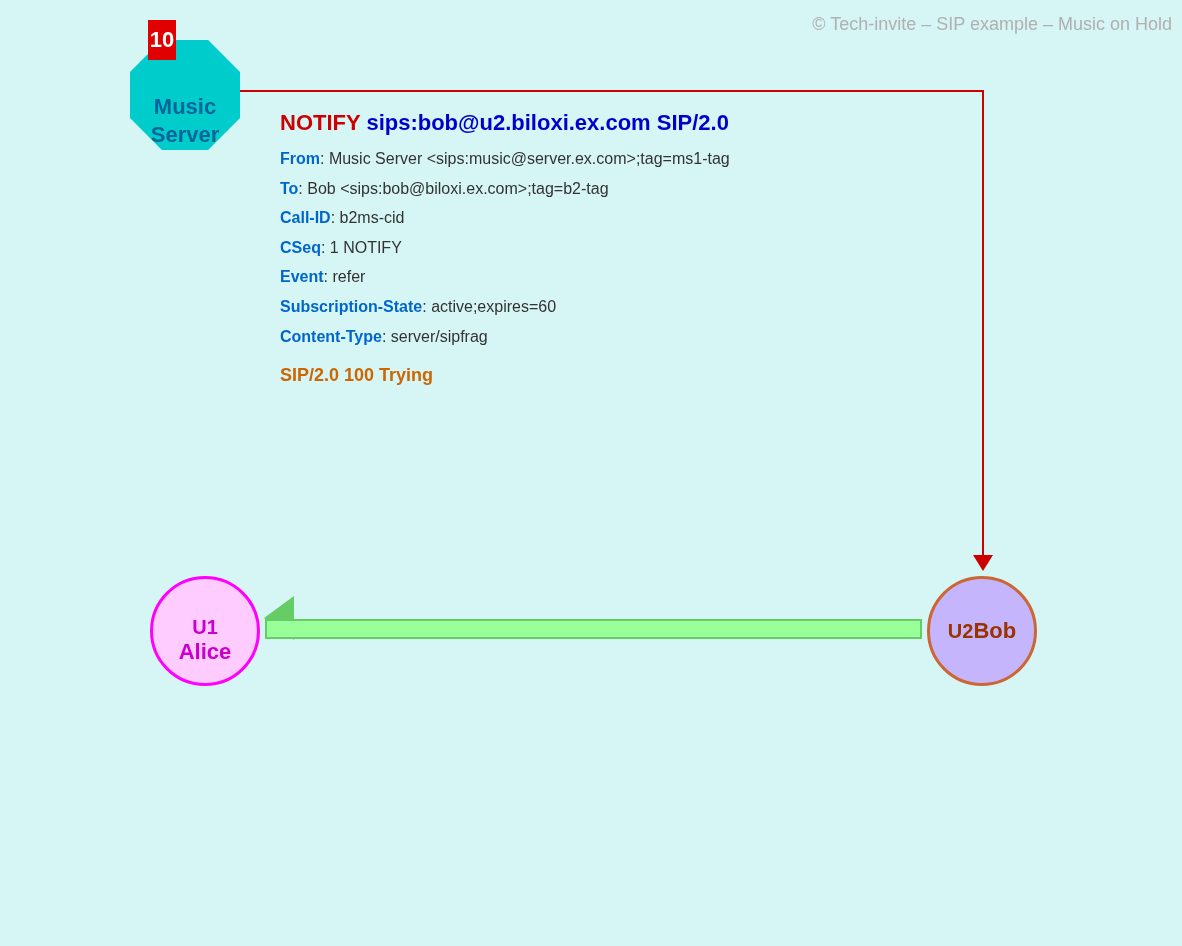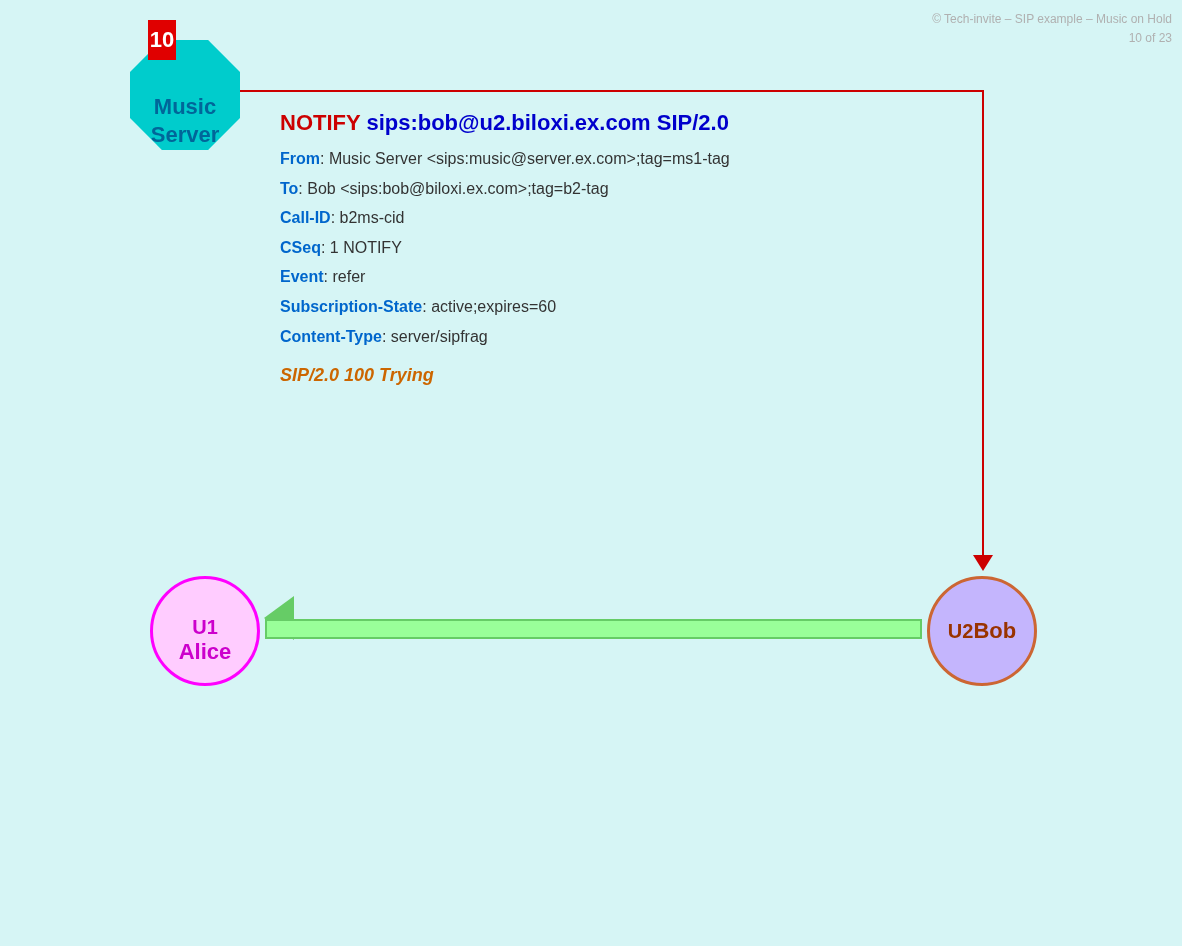--- a/index.html
+++ b/index.html
@@ -13,21 +13,21 @@
       overflow: hidden;
     }
 
     
     .watermark {
       position: absolute;
       top: 10px;
       right: 10px;
       text-align: right;
       color: #b0b0b0;
-      font-size: 12px;
+      font-size: 18px;
       line-height: 1.6;
     }
 
     
     .music-server-node {
       position: absolute;
       top: 20px;
       left: 130px;
       display: flex;
       flex-direction: column;
@@ -106,21 +106,20 @@
 
     .header-value {
       color: #333;
     }
 
     .body-line {
       color: #cc6600;
       font-size: 18px;
       font-weight: bold;
       margin-top: 16px;
-      font-style: italic;
     }
 
     
     .red-line-vertical {
       position: absolute;
       top: 90px;
       right: 198px;
       width: 2px;
       height: 470px;
       background-color: #cc0000;
@@ -234,21 +233,20 @@
       left: -1px;
       top: 50%;
       transform: translateY(-50%);
     }
   </style>
 </head>
 <body>
 
 <div class="watermark">
   <div>© Tech-invite – SIP example – Music on Hold</div>
-  <div>10 of 23</div>
 </div>
 
 <div class="music-server-node">
   <div class="badge-10">10</div>
   <div class="octagon">
     <div class="octagon-text">
       <span>Music</span><br>
       <span>Server</span>
     </div>
   </div>

